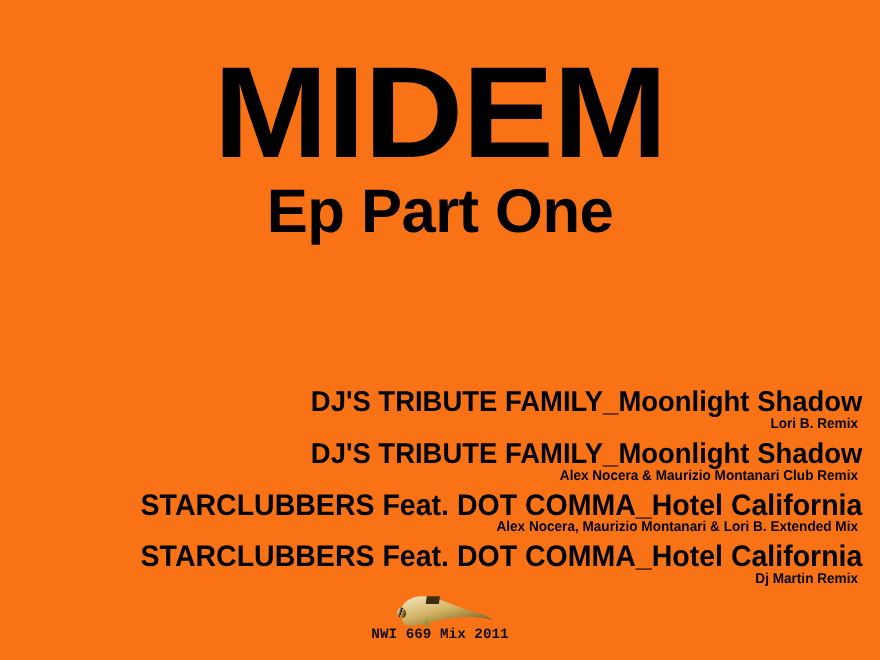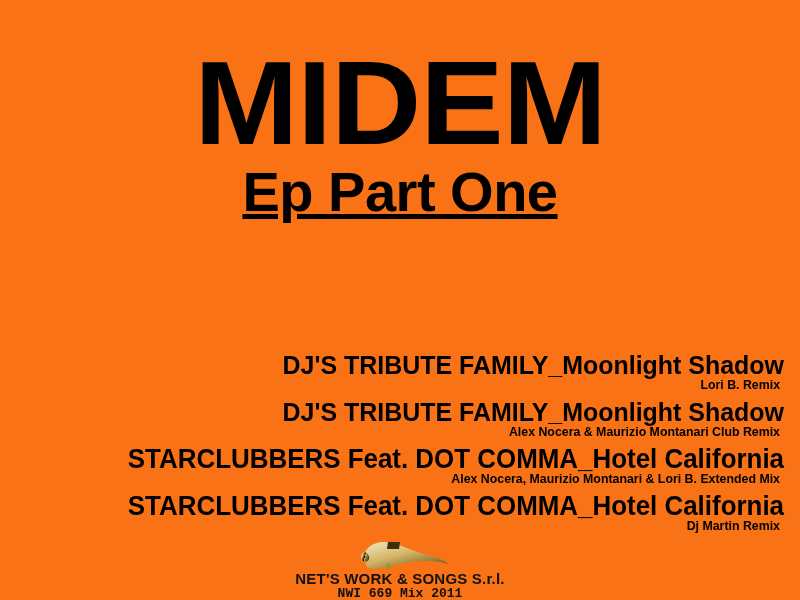--- a/index.html
+++ b/index.html
@@ -43,21 +43,20 @@
 
   .sub-title {
     font-family: "Liberation Sans", sans-serif;
     font-weight: bold;
     font-size: 56px;
     line-height: 1.0;
     letter-spacing: -0.5px;
     color: #000000;
     margin: 2px 0 0 0;
     white-space: nowrap;
-    text-decoration: underline;
   }
 
   
   .tracklist {
     position: absolute;
     top: 352px;
     left: 0;
     width: 800px;
     text-align: center;
   }
@@ -186,17 +185,16 @@
         </defs>
         <path d="M24 28 C20 22, 18 14, 24 8 C30 2, 40 1, 48 3 C60 6, 72 12, 86 16
                  C94 18, 100 20, 104 24 C98 22, 90 21, 82 21 C70 21, 58 23, 46 26
                  C38 28, 30 30, 24 28 Z" fill="url(#goldGrad2)"></path>
         <path d="M44 2 L56 2 L55 9 L43 9 Z" fill="#3d2f0d"></path>
         <path d="M20 12 C17 14, 16 18, 19 21 C21 23, 24 22, 25 19 C26 16, 23 12, 20 12 Z" fill="url(#goldGrad)"></path>
         <path d="M44 22 C46 26, 48 29, 47 30 L42 30 C42 27, 42 24, 44 22 Z" fill="#7e9a3a" opacity="0.55"></path>
       </svg>
     </div>
 
-    <div class="label-name">NET'S WORK &amp; SONGS S.r.l.</div>
     <div class="catalog">NWI 669 Mix 2011</div>
   </div>
 
 </div>
 
 </body></html>

